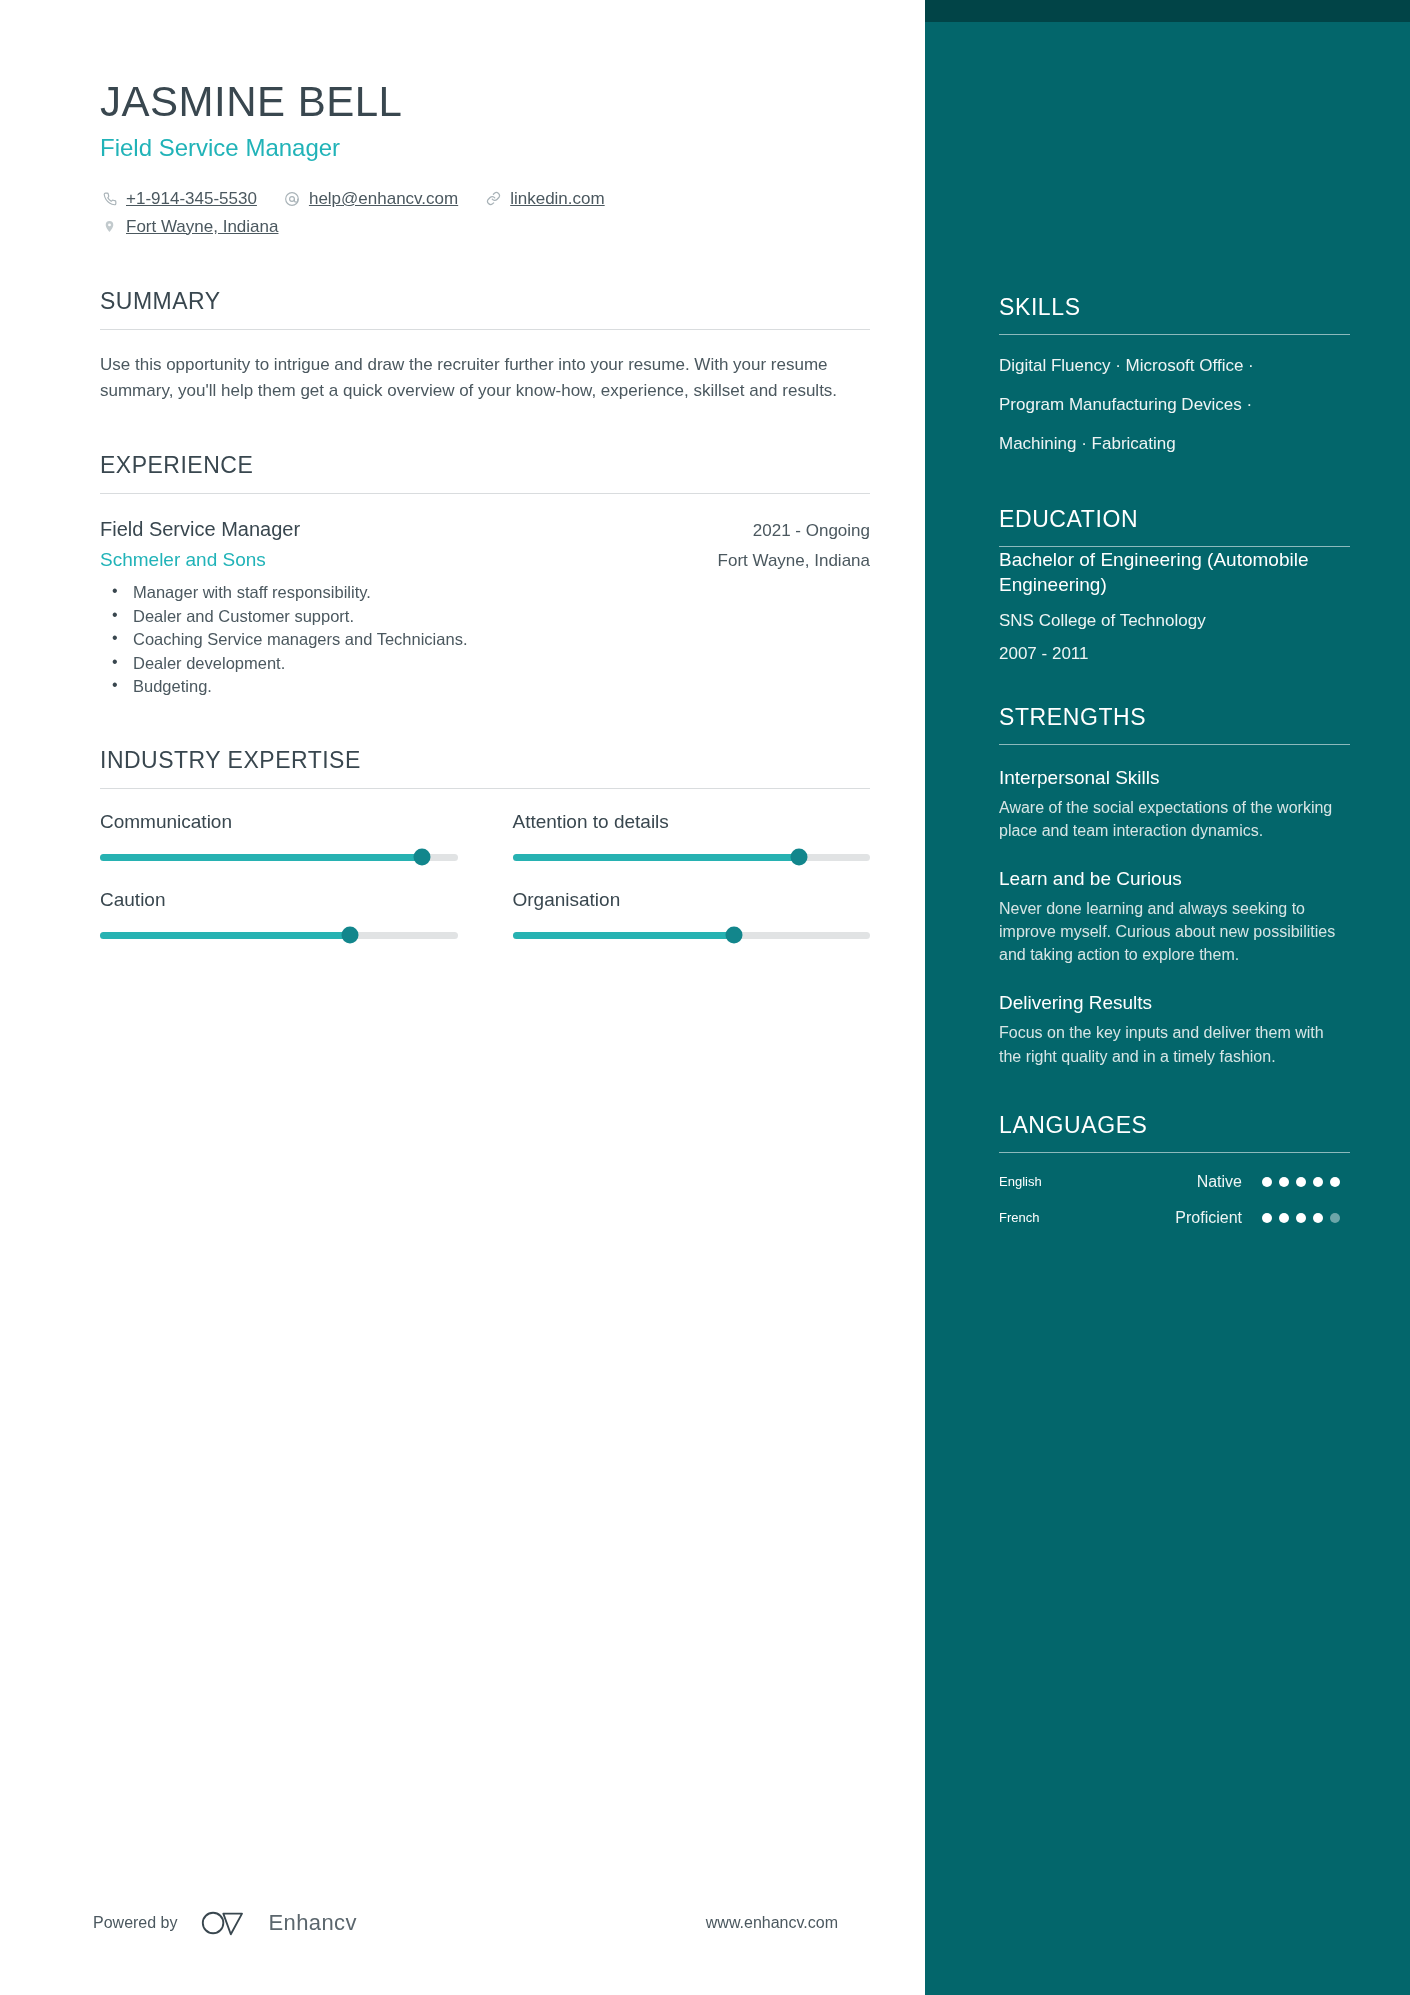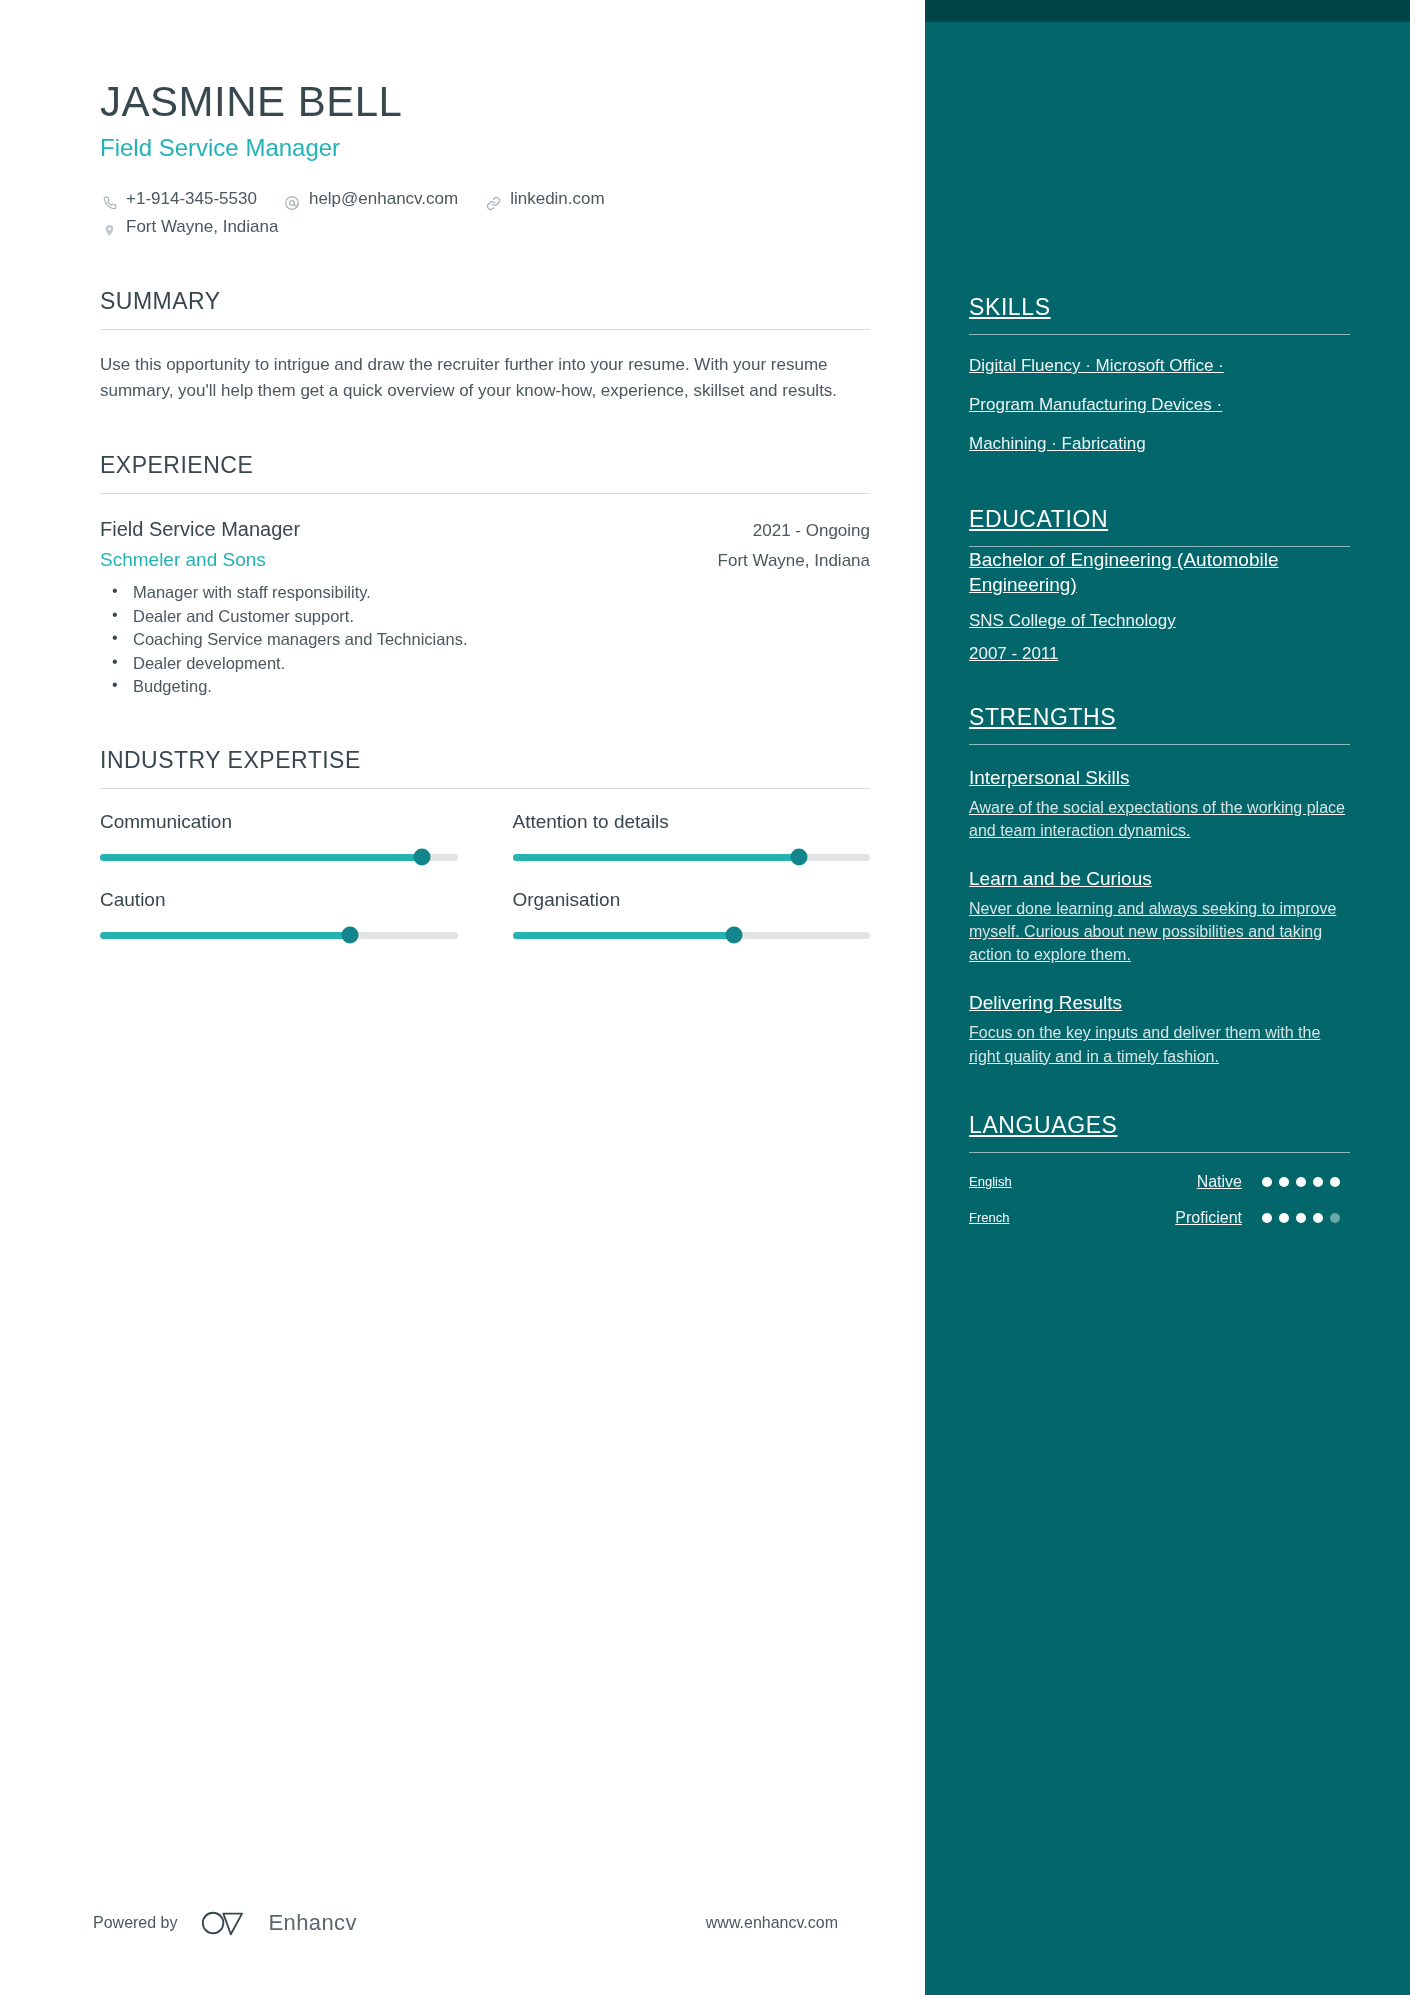--- a/index.html
+++ b/index.html
@@ -48,23 +48,24 @@
 
   .contacts {
     margin-top: 23px;
     font-size: 17px;
     color: #4b585f;
     line-height: 1.62;
   }
   .contact-row { display: flex; align-items: center; flex-wrap: wrap; }
   .contact-item {
     display: inline-flex;
-    align-items: flex-end;
+    align-items: center;
     margin-right: 26px;
     white-space: nowrap;
+    text-decoration: underline;
   }
   .contact-item .ci {
     display: inline-flex;
     align-items: center;
     justify-content: center;
     width: 19px;
     height: 19px;
     margin-right: 7px;
     color: #a9b3b8;
     flex: none;
@@ -187,21 +188,21 @@
     height: 100%;
     background: #03666b;
     position: relative;
     color: #ffffff;
   }
   .sidebar-topbar {
     height: 22px;
     background: #014447;
     width: 100%;
   }
-  .sidebar-inner { padding: 272px 60px 0 44px; text-decoration: underline; }
+  .sidebar-inner { padding: 272px 60px 0 74px; }
 
   .side-section { margin-bottom: 0; }
   .side-title {
     font-size: 23px;
     letter-spacing: 0.6px;
     color: #ffffff;
     font-weight: 400;
     padding-bottom: 13px;
   }
   .side-rule {

